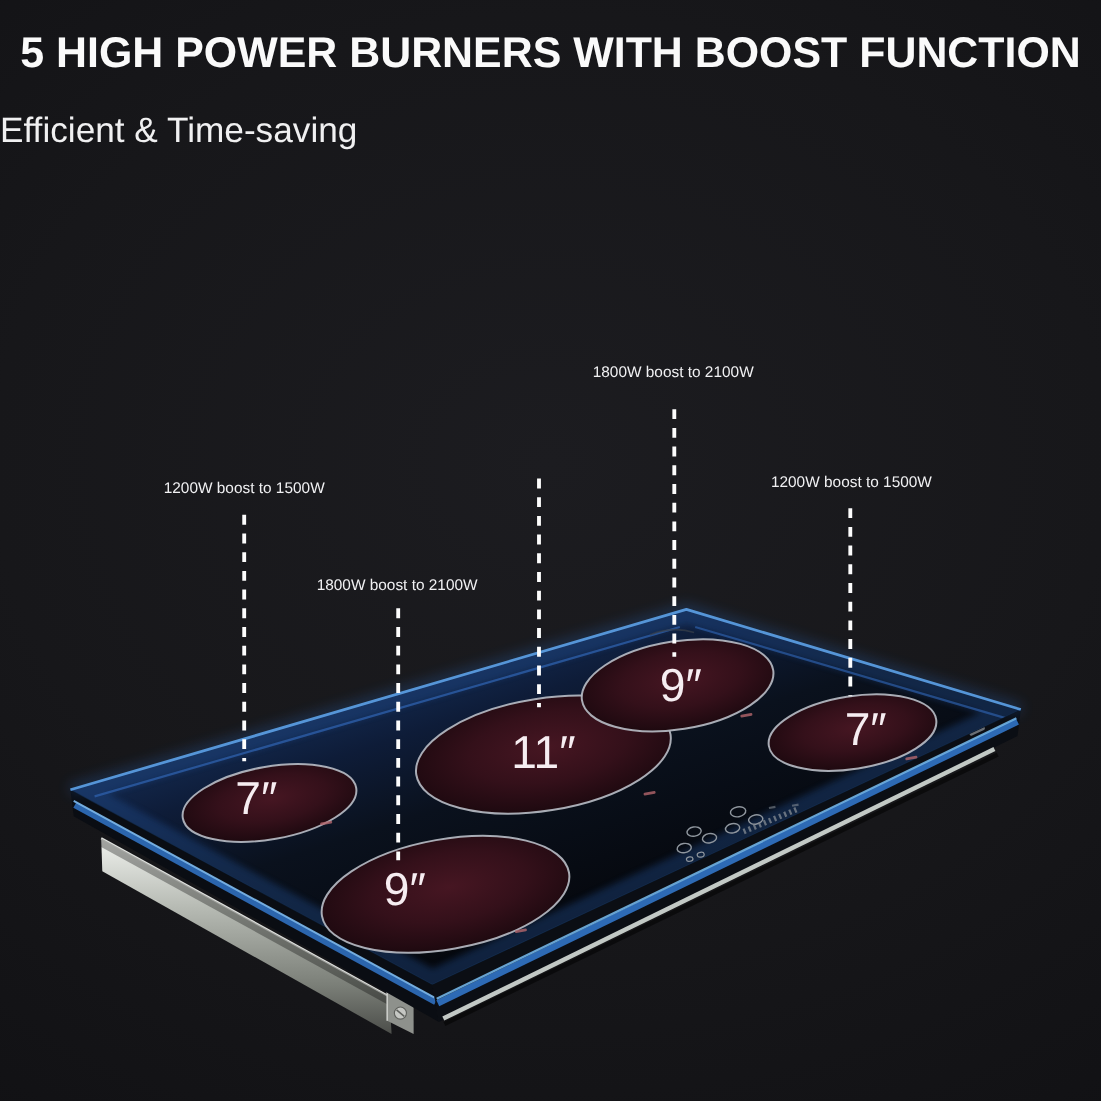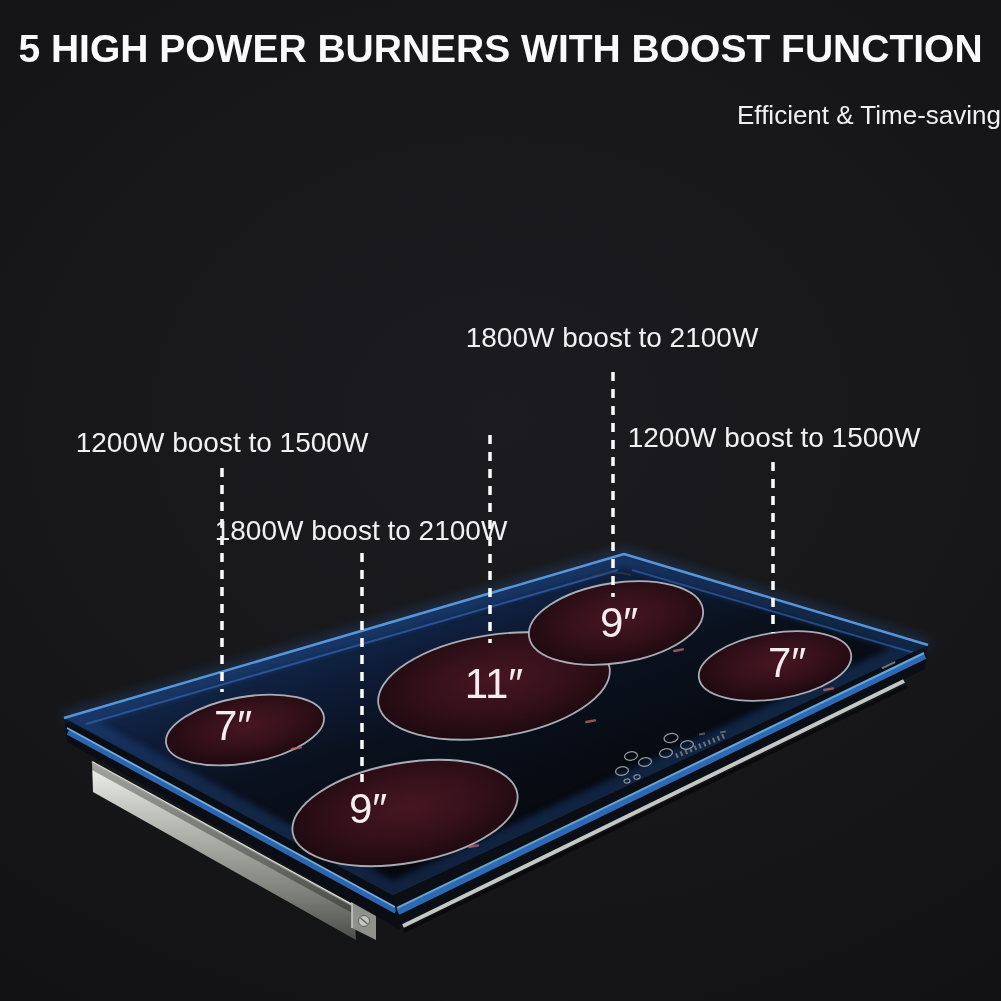--- a/index.html
+++ b/index.html
@@ -8,25 +8,25 @@
     background: radial-gradient(ellipse 920px 740px at 50% 42%, #1c1c20 0%, #17171a 55%, #111114 100%);
     font-family:"Liberation Sans", sans-serif;
   }
   .headline {
     position:absolute; top:27px; left:0; width:100%;
     text-align:center; font-size:39px; font-weight:bold; color:#fafafa;
     letter-spacing:0px; white-space:nowrap;
   }
   .subtitle {
     position:absolute; top:100px; left:0; width:100%;
-    text-align:right; font-size:26px; font-weight:400; color:#f0f0f1;
+    text-align:left; font-size:32px; font-weight:400; color:#f0f0f1;
   }
   .callout {
     position:absolute; transform:translateX(-50%);
-    font-size:28px; color:#f1f1f3; white-space:nowrap; line-height:26px;
+    font-size:14px; color:#f1f1f3; white-space:nowrap; line-height:26px;
   }
   svg.product { position:absolute; left:0; top:0; width:1001px; height:1001px; }
   .size-label {
     font-family:"Liberation Sans", sans-serif;
     font-size:42px; fill:#f6edf1; text-anchor:middle;
   }
 </style>
 </head>
 <body>
 

